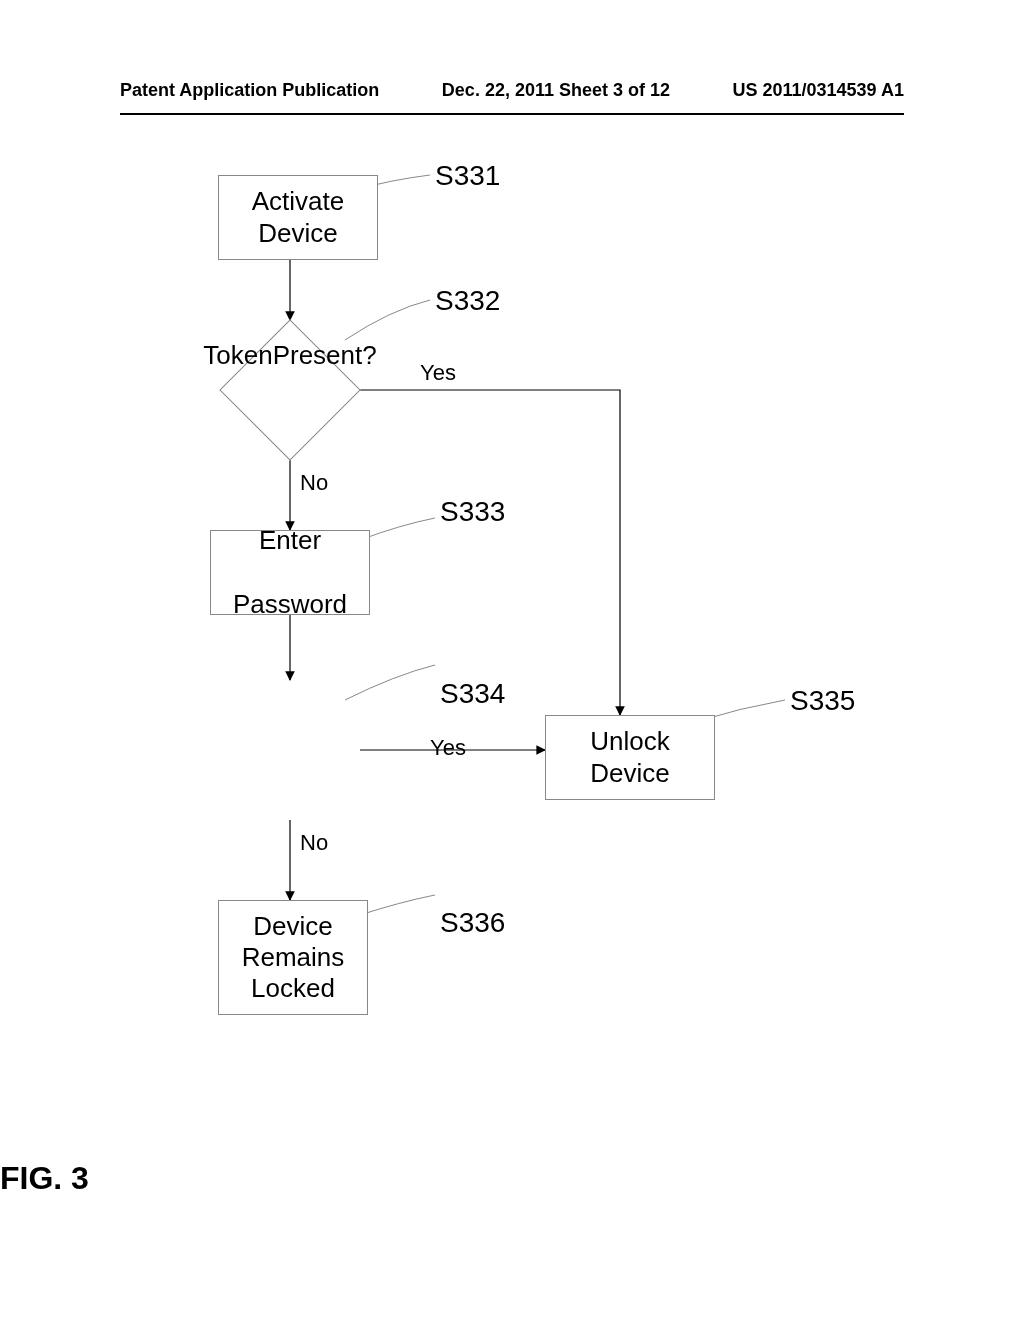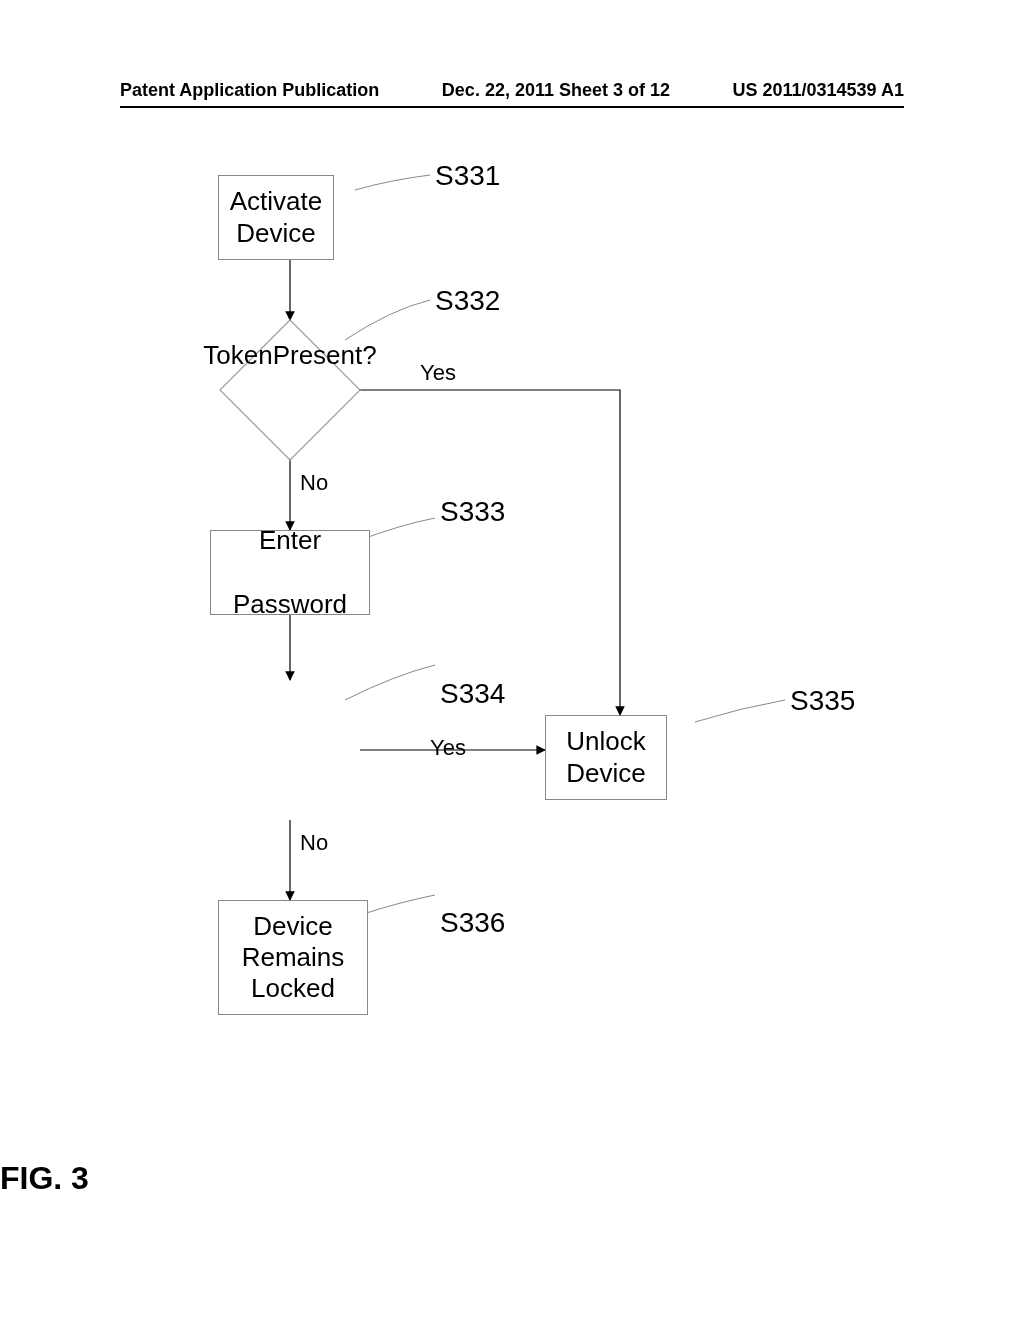--- a/index.html
+++ b/index.html
@@ -13,21 +13,21 @@
   .page-header {
     position: absolute;
     top: 80px;
     left: 120px;
     right: 120px;
     display: flex;
     justify-content: space-between;
     font-size: 18px;
     font-weight: bold;
     border-bottom: 2px solid #000;
-    padding-bottom: 5px;
+    padding-bottom: 12px;
   }
   .diagram {
     position: absolute;
     top: 160px;
     left: 0;
     width: 1024px;
     height: 1000px;
   }
   .box {
     position: absolute;
@@ -130,21 +130,21 @@
     <line x1="360" y1="590" x2="545" y2="590" stroke="#000" stroke-width="1.2" marker-end="url(#arrow)"></line>
 
     <path class="leader" d="M 355 30 Q 390 20 430 15"></path>
     <path class="leader" d="M 345 180 Q 390 150 430 140"></path>
     <path class="leader" d="M 360 380 Q 400 365 435 358"></path>
     <path class="leader" d="M 345 540 Q 395 515 435 505"></path>
     <path class="leader" d="M 695 562 Q 740 548 785 540"></path>
     <path class="leader" d="M 360 755 Q 400 742 435 735"></path>
   </svg>
 
-  <div class="box" style="left:218px; top:15px; width:116px; height:85px;">
+  <div class="box" style="left:218px; top:15px; width:160px; height:85px;">
     <span>Activate</span>
     <span>Device</span>
   </div>
   <div class="step-label" style="left:435px; top:0px;">S331</div>
 
   <div class="diamond-wrap" style="left:240px; top:180px; width:100px; height:100px;">
     <div class="diamond"></div>
     <div class="diamond-label">
       <span>Token</span>
       <span>Present?</span>
@@ -157,21 +157,21 @@
   <div class="box" style="left:210px; top:370px; width:160px; height:85px;gap:32px;">
     <span>Enter</span>
     <span>Password</span>
   </div>
   <div class="step-label" style="left:440px; top:336px;">S333</div>
 
   <div class="step-label" style="left:440px; top:490px;margin-top:28px;">S334</div>
   <div class="edge-label" style="left:430px; top:575px;">Yes</div>
   <div class="edge-label" style="left:300px; top:670px;">No</div>
 
-  <div class="box" style="left:545px; top:555px; width:122px; height:85px;">
+  <div class="box" style="left:545px; top:555px; width:170px; height:85px;">
     <span>Unlock</span>
     <span>Device</span>
   </div>
   <div class="step-label" style="left:790px; top:525px;">S335</div>
 
   <div class="box" style="left:218px; top:740px; width:150px; height:115px;">
     <span>Device</span>
     <span>Remains</span>
     <span>Locked</span>
   </div>

